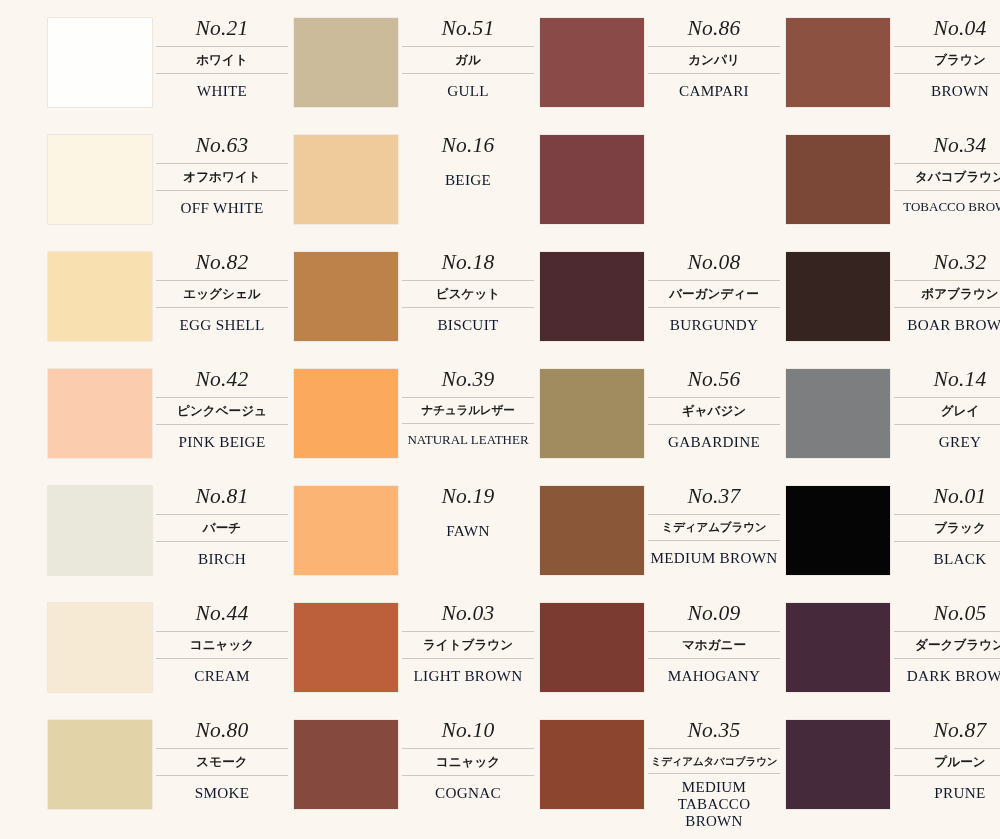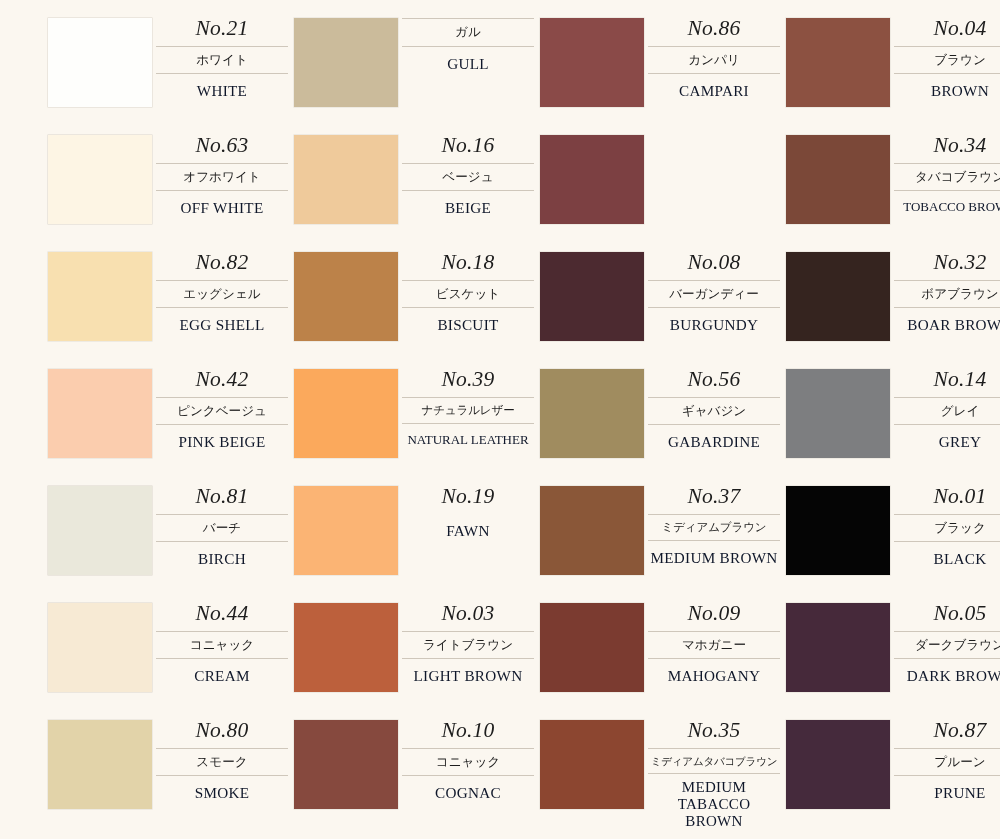--- a/index.html
+++ b/index.html
@@ -61,21 +61,21 @@
     font-size: 21.5px;
     color: #1d1d1d;
     text-align: center;
     line-height: 1;
     padding-bottom: 6px;
     letter-spacing: 0.2px;
     white-space: nowrap;
   }
   .lbl-jp {
     font-family: "DejaVu Sans", sans-serif;
-    font-weight: normal;
+    font-weight: bold;
     font-size: 12.6px;
     color: #1d1d1d;
     text-align: center;
     line-height: 1;
     padding: 7px 0 7px 0;
     border-top: 1px solid #cfc7bb;
     border-bottom: 1px solid #cfc7bb;
     white-space: nowrap;
     overflow: hidden;
   }
@@ -116,20 +116,21 @@
         <div class="swatch pale" style="background-image: ; background-position-x: ; background-position-y: ; background-size: ; background-repeat: ; background-attachment: ; background-origin: ; background-clip: ; background-color: rgb(254, 254, 252); --c: #FEFEFC;"></div>
         <div class="labels">
           <div class="lbl-no">No.21</div>
           <div class="lbl-jp">ホワイト</div>
           <div class="lbl-en">WHITE</div>
         </div>
       </div>
       <div class="cell">
         <div class="swatch" style="background-image: ; background-position-x: ; background-position-y: ; background-size: ; background-repeat: ; background-attachment: ; background-origin: ; background-clip: ; background-color: rgb(203, 187, 155); --c: #CBBB9B;"></div>
         <div class="labels">
+          <div class="lbl-no">No.51</div>
           <div class="lbl-jp">ガル</div>
           <div class="lbl-en">GULL</div>
         </div>
       </div>
       <div class="cell">
         <div class="swatch" style="background-image: ; background-position-x: ; background-position-y: ; background-size: ; background-repeat: ; background-attachment: ; background-origin: ; background-clip: ; background-color: rgb(138, 74, 72); --c: #8A4A48;"></div>
         <div class="labels">
           <div class="lbl-no">No.86</div>
           <div class="lbl-jp">カンパリ</div>
           <div class="lbl-en">CAMPARI</div>
@@ -148,21 +149,20 @@
         <div class="labels">
           <div class="lbl-no">No.63</div>
           <div class="lbl-jp">オフホワイト</div>
           <div class="lbl-en">OFF WHITE</div>
         </div>
       </div>
       <div class="cell">
         <div class="swatch" style="background-image: ; background-position-x: ; background-position-y: ; background-size: ; background-repeat: ; background-attachment: ; background-origin: ; background-clip: ; background-color: rgb(239, 202, 155); --c: #EFCA9B;"></div>
         <div class="labels">
           <div class="lbl-no">No.16</div>
-          <div class="lbl-jp">ベージュ</div>
           <div class="lbl-en">BEIGE</div>
         </div>
       </div>
       <div class="cell">
         <div class="swatch" style="background-image: ; background-position-x: ; background-position-y: ; background-size: ; background-repeat: ; background-attachment: ; background-origin: ; background-clip: ; background-color: rgb(124, 64, 66); --c: #7C4042;"></div>
       </div>
       <div class="cell">
         <div class="swatch" style="background-image: ; background-position-x: ; background-position-y: ; background-size: ; background-repeat: ; background-attachment: ; background-origin: ; background-clip: ; background-color: rgb(123, 72, 56); --c: #7B4838;"></div>
         <div class="labels">
           <div class="lbl-no">No.34</div>

